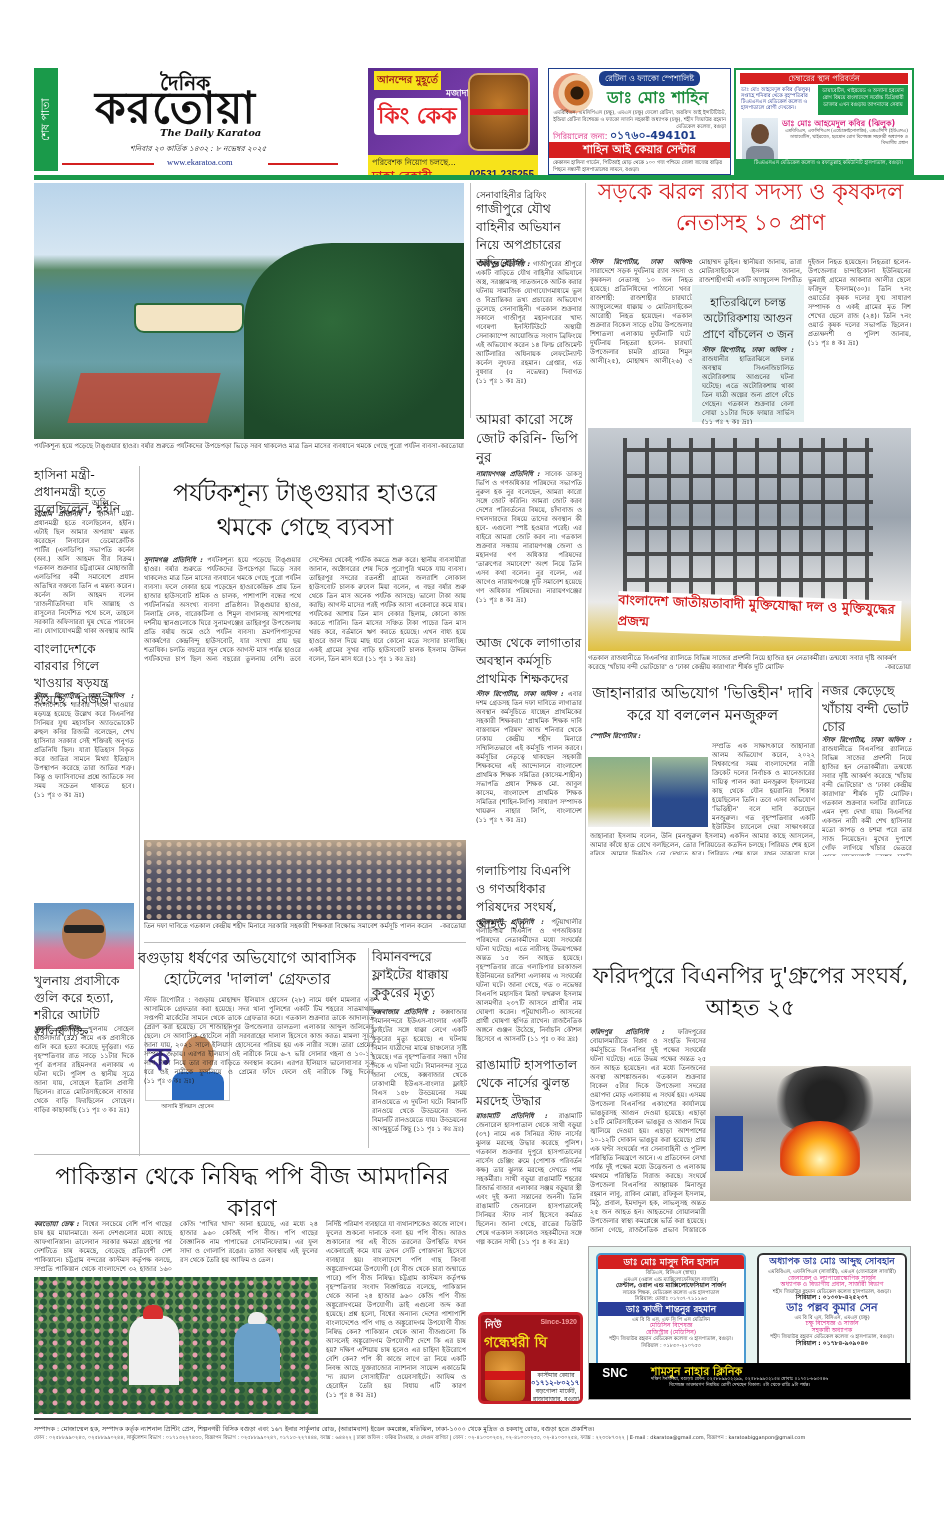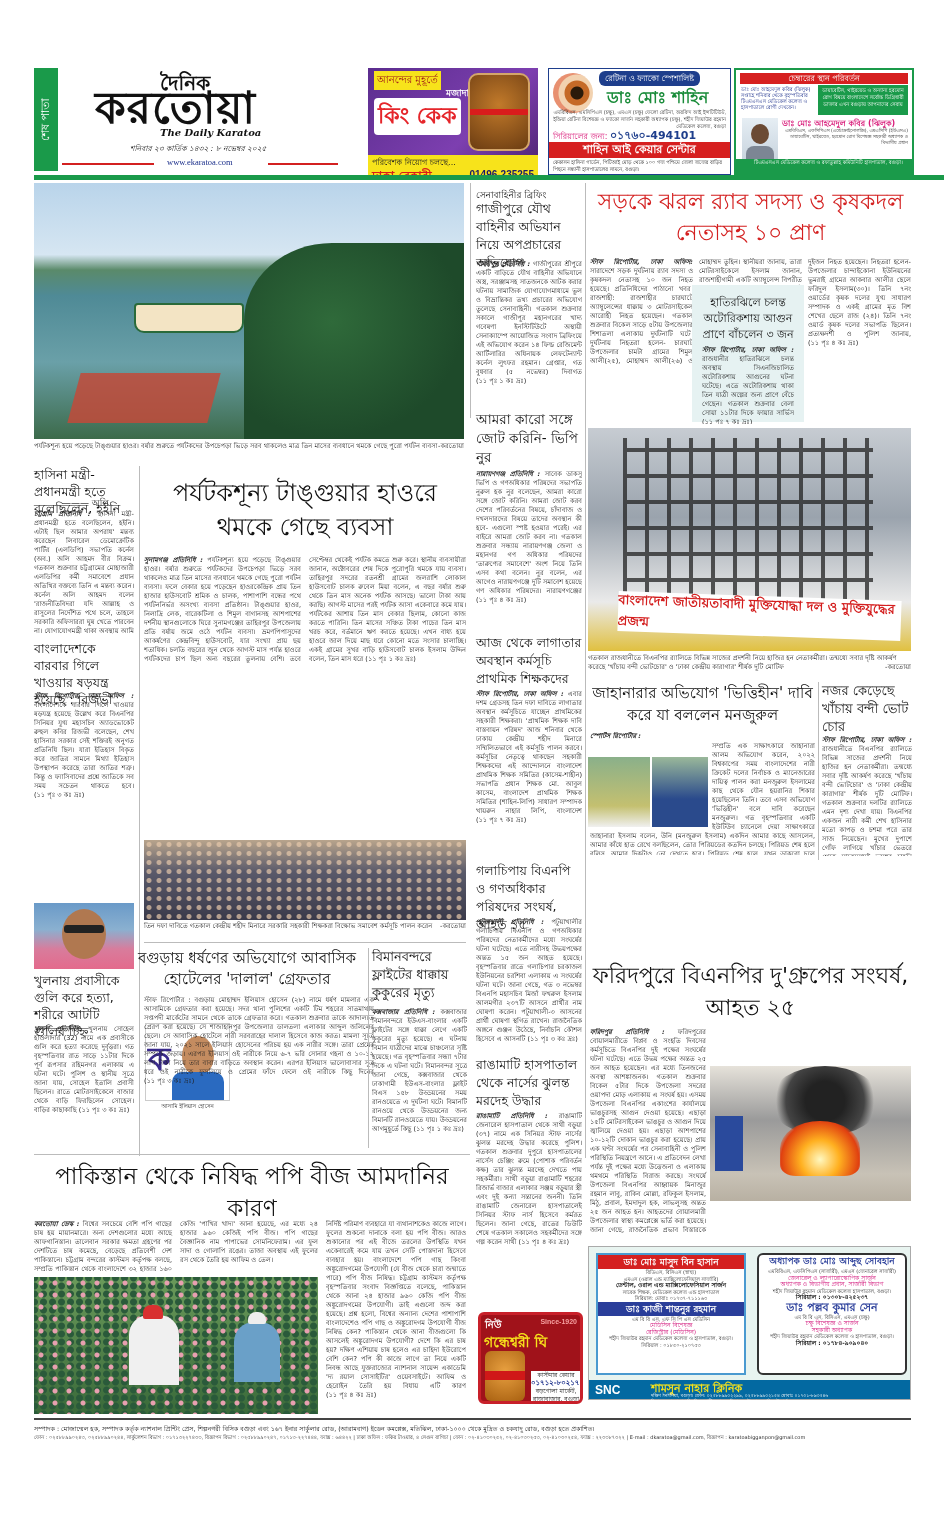--- a/index.html
+++ b/index.html
@@ -21,21 +21,21 @@
   #mast-title { left: 95px; top: 86px; font-family: "DejaVu Sans", sans-serif; font-weight: 900; font-size: 44px; letter-spacing: 1px; line-height: 44px; }
   #mast-english { left: 160px; top: 127px; font-family: "DejaVu Serif", serif; font-weight: bold; font-style: italic; font-size: 10px; }
   #mast-date { left: 130px; top: 143px; font-family: "DejaVu Sans", sans-serif; font-style: italic; font-size: 7.5px; }
   #mast-url { left: 167px; top: 157px; font-family: "Liberation Serif", serif; font-size: 8.5px; color: #1a2e8a; }
   #mast-red-l { left: 62px; top: 163px; width: 92px; height: 2px; background: #d32020; }
   #mast-red-r { left: 268px; top: 163px; width: 70px; height: 2px; background: #d32020; }
   #mast-green { left: 34px; top: 175px; width: 910px; height: 5px; background: #1a9a4a; }
 
   
   #ad-cake { left: 368px; top: 68px; width: 170px; height: 107px; background: linear-gradient(135deg,#5b2d8e 0%,#7d3fb0 60%,#4c236f 100%); overflow: hidden; }
-  #ad-cake .top { position:absolute; left:6px; top:3px; background:#f7e31b; color:#a01818; font-family:"DejaVu Sans",sans-serif; font-weight:normal; font-size:10px; padding:1px 3px; }
+  #ad-cake .top { position:absolute; left:6px; top:3px; background:#f7e31b; color:#a01818; font-family:"DejaVu Sans",sans-serif; font-weight:bold; font-size:10px; padding:1px 3px; }
   #ad-cake .sub { position:absolute; left:78px; top:18px; color:#fff; font-family:"DejaVu Sans",sans-serif; font-weight:bold; font-size:9px; }
   #ad-cake .big { position:absolute; left:6px; top:30px; color:#e5262b; background:#fff; font-family:"DejaVu Sans",sans-serif; font-weight:900; font-size:22px; padding:0 4px; border-radius:4px; }
   #ad-cake .jar { position:absolute; right:8px; top:5px; width:62px; height:78px; background: radial-gradient(circle at 50% 40%,#c27a2a,#6b3c12); border-radius:10px; border:2px solid #d4a66a; }
   #ad-cake .jar::after { content:""; position:absolute; left:0; right:0; top:34px; height:6px; background:#d91c1c; }
   #ad-cake .bar { position:absolute; left:0; right:0; bottom:0; height:20px; background:#f7e31b; }
   #ad-cake .bar .l1 { position:absolute; left:4px; top:1px; font-family:"DejaVu Sans",sans-serif; font-size:8px; color:#222; }
   #ad-cake .bar .l2 { position:absolute; left:4px; top:12px; font-family:"DejaVu Sans",sans-serif; font-weight:900; font-size:12px; color:#d91c1c; }
   #ad-cake .bar .ph { position:absolute; right:4px; top:14px; font-family:"Liberation Sans",sans-serif; font-weight:bold; font-size:10px; color:#1a1a6a; }
 
   #ad-eye { left: 548px; top: 68px; width: 183px; height: 107px; border: 1px solid #1e3e8c; background:#fff; overflow: hidden; }
@@ -93,29 +93,29 @@
   #ad-ghee { left: 590px; top: 1313px; width: 105px; height: 92px; border: 3px solid #c8202a; background:#a0121a; overflow:hidden; border-radius:6px; }
   #ad-ghee .t1 { position:absolute; left:4px; top:2px; color:#fff; font-family:"DejaVu Sans",sans-serif; font-weight:bold; font-size:10px; }
   #ad-ghee .since { position:absolute; right:3px; top:3px; color:#f6a0a0; font-family:"Liberation Sans",sans-serif; font-weight:bold; font-size:7px; }
   #ad-ghee .t2 { position:absolute; left:3px; top:16px; color:#f7e31b; font-family:"DejaVu Sans",sans-serif; font-weight:900; font-size:14px; }
   #ad-ghee .jar { position:absolute; left:4px; top:36px; width:40px; height:50px; background: radial-gradient(circle at 50% 40%,#e8a040,#a86010); border-radius:6px; }
   #ad-ghee .jar::after { content:""; position:absolute; left:0; right:0; top:20px; height:9px; background:#d01818; }
   #ad-ghee .ct { position:absolute; left:50px; top:56px; width:50px; background:#fff; font-family:"DejaVu Sans",sans-serif; font-size:6px; line-height:8px; text-align:center; color:#222; }
   #ad-ghee .ct b { color:#1a2e8a; font-size:7px; }
 
   #ad-doctors { left: 588px; top: 1246px; width: 323px; height: 154px; background: #e8f4f0; border:1px solid #aaa; }
-  #ad-doc1 { position:absolute; left:7px; top:6px; width:150px; height:122px; background:#fff; border:2px solid #4a9ad0; border-radius:0; overflow:hidden; }
+  #ad-doc1 { position:absolute; left:7px; top:6px; width:150px; height:122px; background:#fff; border:2px solid #4a9ad0; border-radius:5px; overflow:hidden; }
   #ad-doc2 { position:absolute; left:168px; top:6px; width:150px; height:122px; background:#fff; border:2px solid #333; border-radius:6px; overflow:hidden; }
   .doc-name-red { background:#d42020; color:#fff; font-family:"DejaVu Sans",sans-serif; font-weight:bold; font-size:9px; text-align:center; line-height:14px; }
   .doc-name-blue { background:#2a3e9a; color:#fff; font-family:"DejaVu Sans",sans-serif; font-weight:bold; font-size:9px; text-align:center; line-height:14px; }
   .doc-name-plain { color:#2a3e9a; font-family:"DejaVu Sans",sans-serif; font-weight:bold; font-size:9px; text-align:center; line-height:13px; }
   .doc-line { font-family:"DejaVu Sans",sans-serif; font-size:5px; line-height:6.5px; text-align:center; color:#333; }
   .doc-line.pink { color:#d42080; font-size:6px; }
   .doc-line.bold { font-weight:bold; color:#111; font-size:6px; }
-  #ad-clinic { position:absolute; left:0; right:0; bottom:0; height:19px; background:#0369a1; color:#fff; }
+  #ad-clinic { position:absolute; left:0; right:0; bottom:0; height:36px; background:#000000; color:#fff;text-align:center; }
   #ad-clinic .logo { position:absolute; left:6px; top:3px; width:40px; height:18px; font-family:"Liberation Sans",sans-serif; font-weight:bold; font-size:12px; color:#fff; }
   #ad-clinic .nm { position:absolute; left:62px; top:0; font-family:"DejaVu Sans",sans-serif; font-weight:bold; font-size:11px; color:#f7e31b; }
   #ad-clinic .ad { position:absolute; left:62px; top:13px; font-family:"DejaVu Sans",sans-serif; font-size:4.5px; line-height:5.5px; }
 
   
   #footer-rule { left: 34px; top: 1418px; width: 877px; height: 2px; background: #444; }
   #footer-1 { left: 34px; top: 1424px; width: 877px; font-family:"DejaVu Sans",sans-serif; font-size:6.3px; white-space:nowrap; overflow:hidden; }
   #footer-2 { left: 34px; top: 1434px; width: 877px; font-family:"DejaVu Sans",sans-serif; font-size:5px; white-space:nowrap; overflow:hidden; color:#333; }
 </style>
 </head>
@@ -132,21 +132,21 @@
 <div id="mast-green" class="abs"></div>
 
 <div id="ad-cake" class="abs">
   <div class="top">আনন্দের মুহূর্তে</div>
   <div class="sub">মজাদার</div>
   <div class="big">কিং কেক</div>
   <div class="jar"></div>
   <div class="bar">
     <div class="l1">পরিবেশক নিয়োগ চলছে...</div>
     <div class="l2">ঢাকা বেকারী</div>
-    <div class="ph">01496-235255</div>
+    <div class="ph">02531-235255</div>
   </div>
 </div>
 
 <div id="ad-eye" class="abs">
   <div class="eye"></div>
   <div class="sp">রেটিনা ও ফ্যাকো স্পেশালিষ্ট</div>
   <div class="name">ডাঃ মোঃ শাহিন</div>
   <div class="deg">এমবিবিএস, এমসিপিএস (চক্ষু), এমএস (চক্ষু) ফেলো রেটিনা, অরবিন্দ আই ইন্সটিটিউট, ইন্ডিয়া রেটিনা বিশেষজ্ঞ ও ফ্যাকো সার্জন সহকারী অধ্যাপক (চক্ষু), শহীদ জিয়াউর রহমান মেডিকেল কলেজ, বগুড়া</div>
   <div class="ser"><span>সিরিয়ালের জন্য:</span> <b>০১৭৬০-494101</b></div>
   <div class="ctr">শাহিন আই কেয়ার সেন্টার</div>
@@ -258,21 +258,21 @@
 <div class="abs" style="left:476px; top:188px; font-family:'DejaVu Sans',sans-serif; font-size:9px;">সেনাবাহিনীর ব্রিফিং</div>
 <div class="abs hl" style="left:476px; top:200px; width:106px; font-size:12.5px; line-height:18px;">গাজীপুরে যৌথ বাহিনীর অভিযান নিয়ে অপপ্রচারের অভিযোগ</div>
 <div class="abs body-text" style="left:476px; top:260px; width:106px; height:155px;">
   <span class="byline">গাজীপুর প্রতিনিধি :</span>
   <span>গাজীপুরের শ্রীপুরে একটি বাড়িতে যৌথ বাহিনীর অভিযানে অস্ত্র, সরঞ্জামসহ সাতজনকে আটক করার ঘটনায় সামাজিক যোগাযোগমাধ্যমে ভুল ও বিভ্রান্তিকর তথ্য প্রচারের অভিযোগ তুলেছে সেনাবাহিনী। গতকাল শুক্রবার সকালে গাজীপুর মহানগরের খাদ্য গবেষণা ইনস্টিটিউটে অস্থায়ী সেনাক্যাম্পে আয়োজিত সংবাদ ব্রিফিংয়ে এই অভিযোগ করেন ১৪ ফিল্ড রেজিমেন্ট আর্টিলারির অধিনায়ক লেফটেন্যান্ট কর্নেল লুৎফর রহমান। গ্রেপ্তার, গত বুধবার (৫ নভেম্বর) দিবাগত</span>
   <span class="cont">(১১ পৃঃ ১ কঃ দ্রঃ)</span>
 </div>
 
 <div class="rule-v" style="left:585px; top:183px; height:245px;"></div>
 
-<div class="abs hl" style="left:590px; top:186px; width:321px; font-size:22px; line-height:31px; text-align:center; color:#d42020;">সড়কে ঝরল র‍্যাব সদস্য ও কৃষকদল নেতাসহ ১০ প্রাণ</div>
+<div class="abs hl" style="left:590px; top:176px; width:321px; font-size:22px; line-height:31px; text-align:center; color:#d42020;">সড়কে ঝরল র‍্যাব সদস্য ও কৃষকদল নেতাসহ ১০ প্রাণ</div>
 <div class="abs body-text" style="left:590px; top:258px; width:321px; height:164px; column-count:3; column-gap:6px;">
   <span class="byline">স্টাফ রিপোর্টার, ঢাকা অফিস:</span>
   <span>সারাদেশে সড়ক দুর্ঘটনায় র‍্যাব সদস্য ও কৃষকদল নেতাসহ ১০ জন নিহত হয়েছে। প্রতিনিধিদের পাঠানো খবর। রাজশাহী: রাজশাহীর চারঘাটে অ্যাম্বুলেন্সের ধাক্কায় ৩ মোটরসাইকেল আরোহী নিহত হয়েছেন। গতকাল শুক্রবার বিকেল সাড়ে ৫টায় উপজেলার শিশাতলা এলাকায় দুর্ঘটনাটি ঘটে। দুর্ঘটনায় নিহতরা হলেন- চারঘাট উপজেলার চামটা গ্রামের শিমুল আলী(২৫), মোহাম্মদ আলী(২৬) ও মোহাম্মদ তুহিন। স্থানীয়রা জানায়, তারা মোটরসাইকেলে ইসলাম জানান, রাজশাহীগামী একটি অ্যাম্বুলেন্স বিপরীত দিক থেকে আসা একটি মোটরসাইকেলকে ধাক্কা দেয়। এসময় ঘটনাস্থলেই দুই মোটরসাইকেল আরোহী নিহত হন। পরে হাসপাতালে নেওয়ার পথে আরও একজনের মৃত্যু হয়। নিহত তিনজনই মোটরসাইকেল আরোহী ছিলেন। রায়গঞ্জ (সিরাজগঞ্জ): সিরাজগঞ্জের রায়গঞ্জে মালবাহী ট্রাক ও মোটরসাইকেলের মুখোমুখি সংঘর্ষে দুইজন নিহত হয়েছেন। নিহতরা হলেন-উপজেলার চান্দাইকোনা ইউনিয়নের ভুমরাই গ্রামের আকবার আলীর ছেলে ফরিদুল ইসলাম(৩০)। তিনি ৭নং ওয়ার্ডের কৃষক দলের যুগ্ম সাধারণ সম্পাদক ও একই গ্রামের মৃত বিশ শেখের ছেলে রাজ (২৪)। তিনি ৭নং ওয়ার্ড কৃষক দলের সভাপতি ছিলেন। প্রত্যক্ষদর্শী ও পুলিশ জানায়,</span>
   <span class="cont">(১১ পৃঃ ৪ কঃ দ্রঃ)</span>
 </div>
 
 <div class="abs" style="left:692px; top:285px; width:112px; height:137px; background:#e6f2f2; padding:10px;">
   <div class="hl" style="font-size:11px; line-height:16px; text-align:center;">হাতিরঝিলে চলন্ত অটোরিকশায় আগুন প্রাণে বাঁচলেন ৩ জন</div>
   <div class="body-text" style="margin-top:3px; height:78px;">
     <span class="byline">স্টাফ রিপোর্টার, ঢাকা অফিস :</span>

